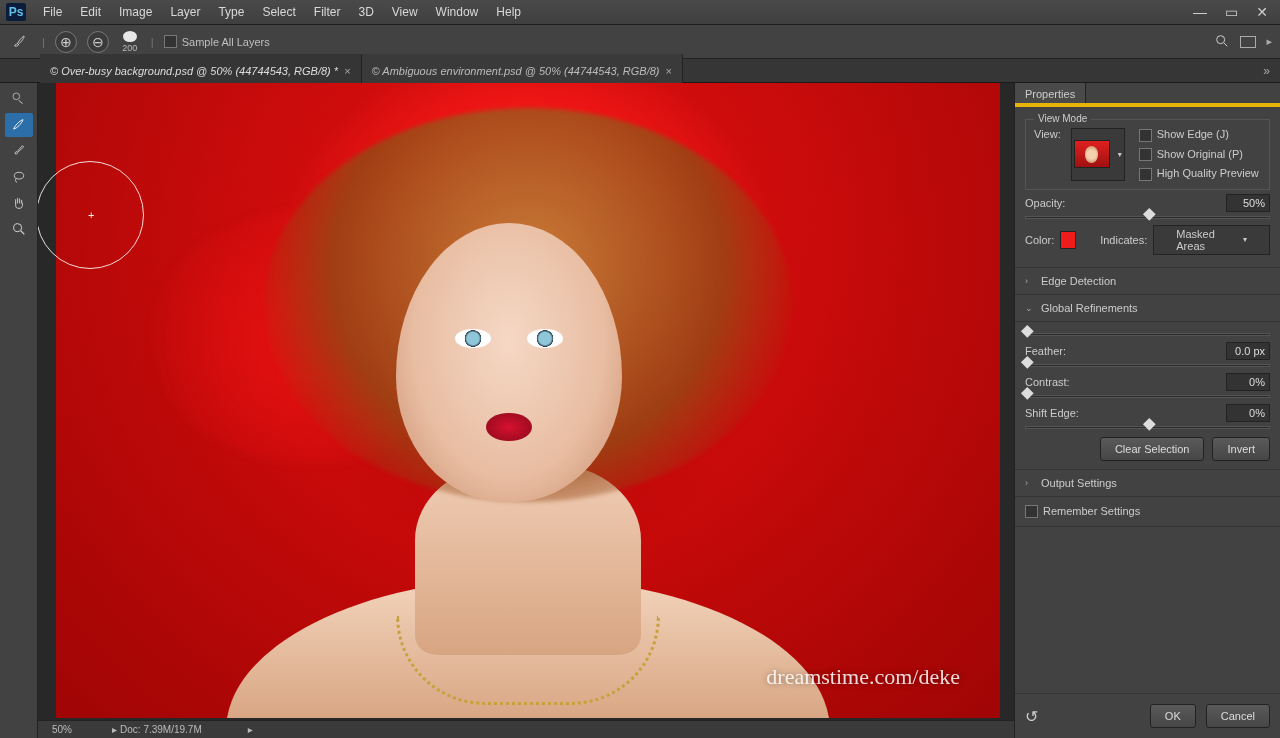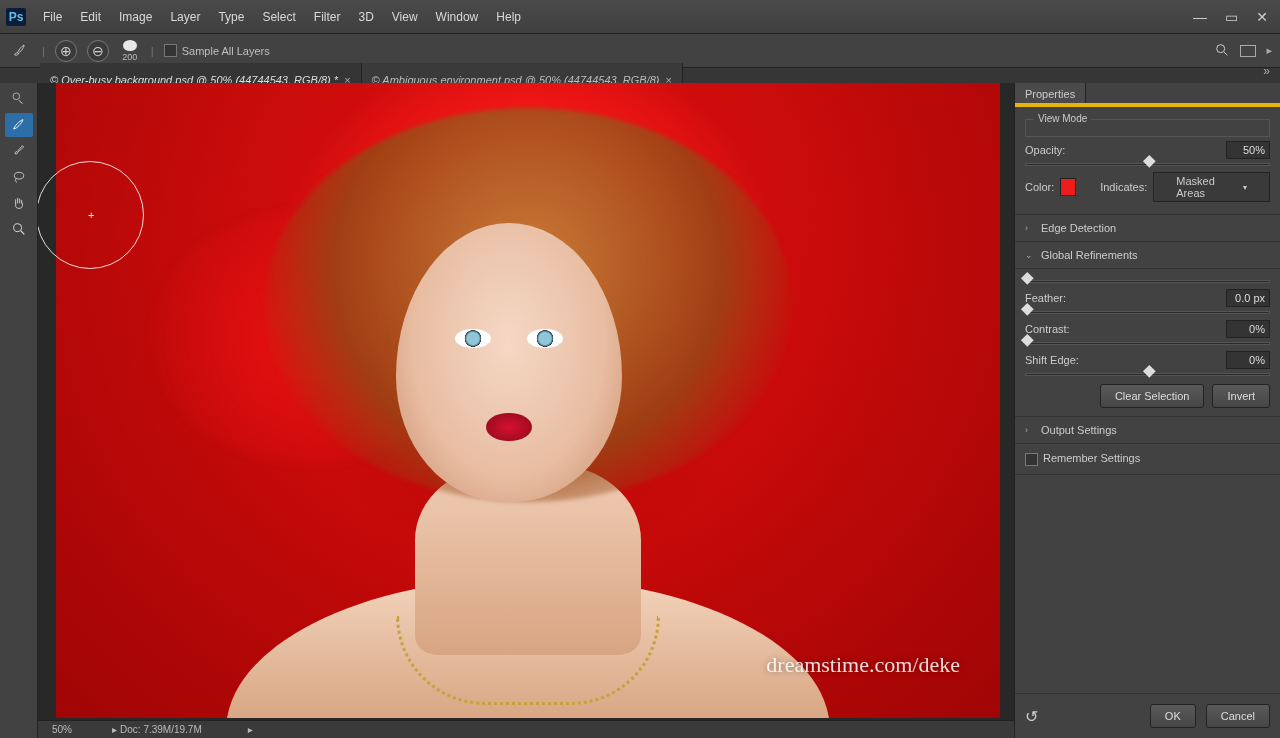--- a/index.html
+++ b/index.html
@@ -1,17 +1,17 @@
 <!DOCTYPE html>
 <html><head>
 <meta charset="utf-8">
 <style>
 * { margin: 0; padding: 0; box-sizing: border-box; font-family: "Segoe UI", Tahoma, sans-serif; }
 body { background: #4a4a4a; color: #bfbfbf; font-size: 11px; overflow: hidden; width: 1280px; height: 738px; position: relative; }
-.titlebar { height: 34px; background: linear-gradient(#4a4a4a,#3f3f3f); display: flex; align-items: center; border-bottom: 1px solid #1e1e1e; }
+.titlebar { height: 25px; background: linear-gradient(#4a4a4a,#3f3f3f); display: flex; align-items: center; border-bottom: 1px solid #1e1e1e; }
 .ps-logo { width: 20px; height: 18px; background:#0b1d3a; margin:0 8px 0 6px; display:flex;align-items:center;justify-content:center;color:#5fc0e8;font-weight:bold;font-size:12px;border-radius:2px;}
 .menu-items { display:flex; gap:0; }
 .menu-items span { padding:4px 9px; cursor:default; font-size:12px; color:#d8d8d8;}
 .win-controls { margin-left:auto; display:flex; gap:18px; padding-right:12px; color:#ccc; font-size:14px;}
 .options-bar { height:34px; background:#424242; border-bottom:1px solid #222; display:flex; align-items:center; padding:0 8px; gap:10px;}
 .ob-icon { width:24px;height:24px;display:flex;align-items:center;justify-content:center;color:#ccc;}
 .circle-btn{width:22px;height:22px;border:1px solid #777;border-radius:50%;display:flex;align-items:center;justify-content:center;color:#ccc;font-size:14px;background:#3a3a3a;}
 .brush-preview{width:22px;height:22px;display:flex;flex-direction:column;align-items:center;justify-content:center;}
 .brush-dot{width:14px;height:14px;border-radius:50%;background:#e8e8e8;}
 .brush-size{font-size:9px;color:#bbb;margin-top:1px;}
@@ -32,21 +32,21 @@
  linear-gradient(#ff1a1a,#a00000);}
 .face{position:absolute;left:36%;top:22%;width:24%;height:44%;background:radial-gradient(ellipse at 50% 42%, #f5d8c5 0%, #e8bda2 60%, #c98a6a 100%);border-radius:50% 50% 48% 48% / 55% 55% 45% 45%;}
 .eye{position:absolute;width:16%;height:7%;background:radial-gradient(circle,#8fc7d8 30%,#2a4050 40%,#fff 42%);border-radius:50%;top:38%;}
 .eye.l{left:26%;}.eye.r{right:26%;}
 .lips{position:absolute;left:40%;top:68%;width:20%;height:10%;background:radial-gradient(ellipse,#d81030,#8a0a1a);border-radius:50%;}
 .neck{position:absolute;left:38%;top:60%;width:24%;height:30%;background:linear-gradient(#f0cdb5,#d8a582);border-radius:40% 40% 10% 10%;}
 .shoulders{position:absolute;left:18%;top:78%;width:64%;height:30%;background:linear-gradient(#f2d4bc,#d09670);border-radius:50% 50% 0 0 / 80% 80% 0 0;}
 .hair{position:absolute;left:22%;top:4%;width:56%;height:62%;background:radial-gradient(circle at 50% 40%, rgba(200,130,60,0.95), rgba(150,70,20,0.85) 55%, rgba(90,30,10,0.0) 78%);border-radius:50%;filter:blur(2px);}
 .hair2{position:absolute;left:10%;top:20%;width:34%;height:40%;background:radial-gradient(circle,#e01010 20%,rgba(180,10,10,0) 80%);border-radius:50%;filter:blur(4px);}
 .necklace{position:absolute;left:36%;top:84%;width:28%;height:14%;border:3px dotted #c7a23c;border-top:none;border-radius:0 0 140px 140px;}
-.watermark{position:absolute;right:40px;bottom:40px;color:rgba(255,255,255,0.85);font-family:cursive;font-size:22px;text-shadow:0 0 6px rgba(0,0,0,.4);}
+.watermark{position:absolute;right:40px;bottom:28px;color:rgba(255,255,255,0.85);font-family:cursive;font-size:22px;text-shadow:0 0 6px rgba(0,0,0,.4);}
 .brush-cursor{position:absolute;left:-2px;top:78px;width:108px;height:108px;border:1px solid rgba(255,255,255,.85);border-radius:50%;pointer-events:none;}
 .brush-cursor::after{content:'+';position:absolute;left:48%;top:44%;color:#eee;font-size:11px;}
 .status{position:absolute;left:0;right:0;bottom:0;height:18px;background:#3a3a3a;border-top:1px solid #222;display:flex;align-items:center;font-size:10px;color:#bbb;padding-left:14px;gap:40px;}
 .right-panel{width:266px;background:#424242;border-left:1px solid #222;display:flex;flex-direction:column;font-size:11px;color:#ccc;overflow-y:auto;}
 .panel-tabs{height:24px;border-bottom:4px solid #eab308;display:flex;}
 .panel-tab{padding:5px 10px;background:#4a4a4a;border-right:1px solid #222;font-size:11px;}
 .section{padding:8px 10px;border-bottom:1px solid #333;}
 .sect-head{display:flex;align-items:center;gap:6px;padding:7px 10px;border-bottom:1px solid #333;cursor:default;}
 .chev{font-size:9px;color:#aaa;width:10px;}
 .fieldset{border:1px solid #555;padding:8px;position:relative;margin:4px 0;}
@@ -195,20 +195,33 @@
   </div>
 
   <div class="right-panel">
     <div class="panel-tabs">
       <div class="panel-tab">Properties</div>
     </div>
 
     <div class="section">
       <div class="fieldset">
         <div class="legend">View Mode</div>
+        <div style="display:flex;gap:10px;">
+          <div style="display:flex;flex-direction:column;align-items:center;gap:4px;">
+            <span>View:</span>
+          </div>
+          <div class="dd" style="padding:2px;">
+              <div class="thumb-view"></div>
+            </div>
+          <div style="display:flex;flex-direction:column;gap:6px;margin-left:4px;">
+            <label><span class="cb"></span><span>Show Edge (J)</span></label>
+            <label><span class="cb"></span><span>Show Original (P)</span></label>
+            <label><span class="cb"></span><span>High Quality Preview</span></label>
+          </div>
+        </div>
       </div>
 
       <div class="row">
         <span>Opacity:</span>
         <span class="val-box">50%</span>
       </div>
       <div class="slider">
           <div class="thumb" style="left:50%"></div>
         </div>
 

